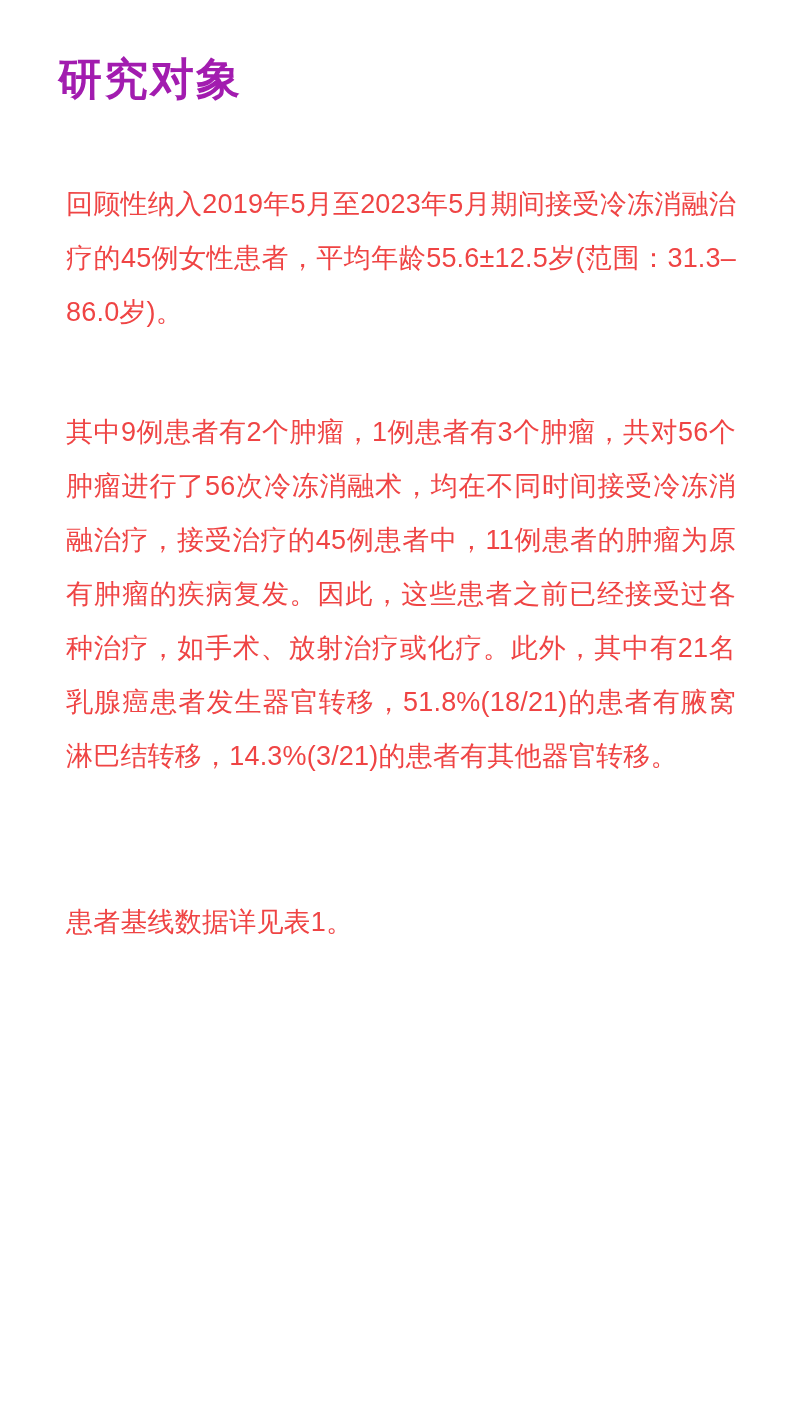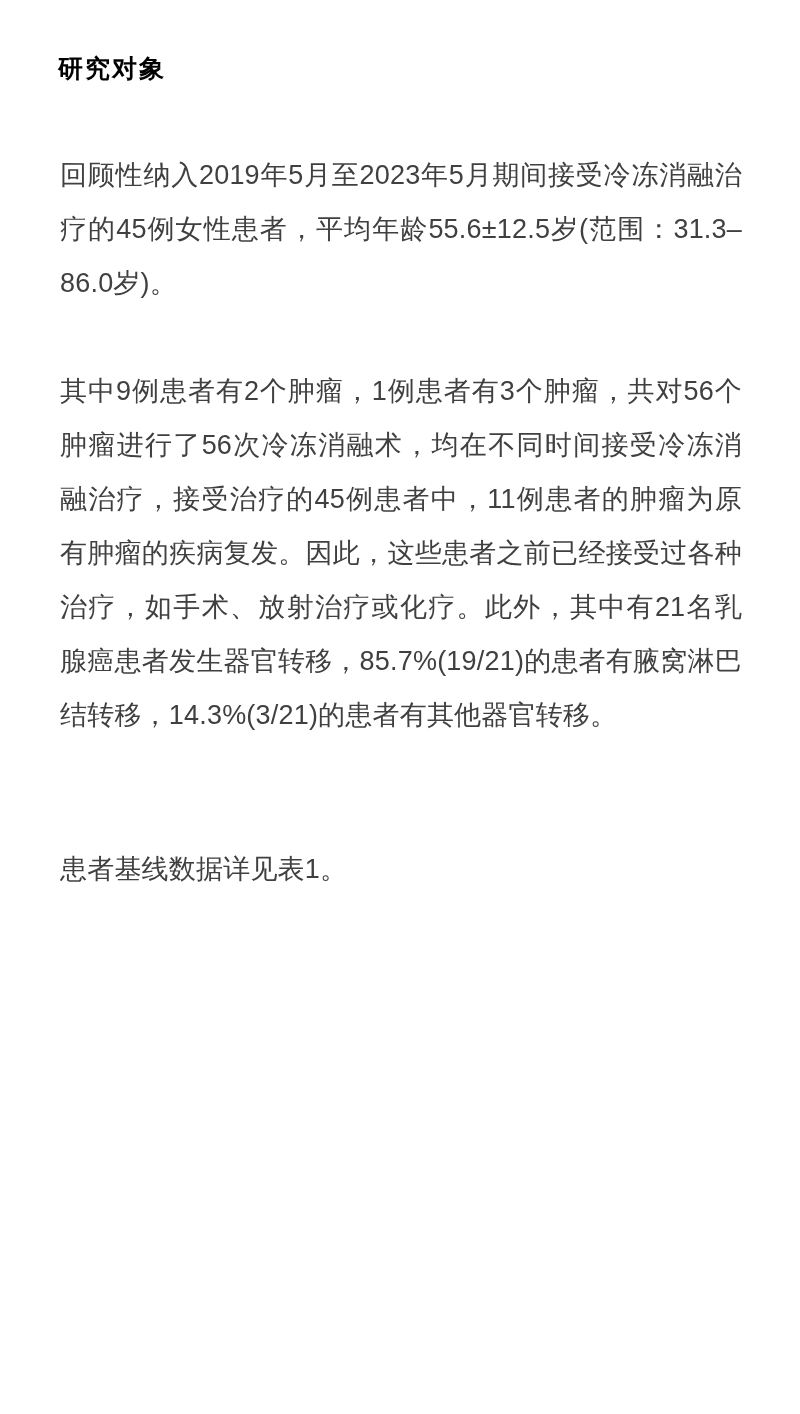--- a/index.html
+++ b/index.html
@@ -17,34 +17,34 @@
   .page {
     width: 800px;
     min-height: 1414px;
     box-sizing: border-box;
     padding: 40px 56px 40px 58px;
     background: #ffffff;
   }
   .section-title {
     font-family: "Liberation Serif", serif;
     font-weight: bold;
-    font-size: 25px;
+    font-size: 44px;
     line-height: 1.2;
-    color: #000000;
+    color: #a21caf;
     letter-spacing: 2px;
     margin: 14px 0 0 0;
   }
   .body-block {
     font-size: 27px;
     line-height: 54px;
-    color: #404040;
+    color: #ef4444;
     text-align: justify;
     text-justify: inter-ideograph;
     letter-spacing: 0.2px;
-    margin: 2px;
+    margin: 8px;
   }
   .gap-large { height: 62px; }
   .gap-para  { height: 50px; }
   .gap-small { height: 46px; }
   .body-block.spaced {
     word-spacing: 1px;
   }
 </style>
 </head>
 <body>
@@ -52,21 +52,21 @@
 <div class="page">
 
   <h1 class="section-title">研究对象</h1>
 
   <div class="gap-large"></div>
 
   <p class="body-block">回顾性纳入2019年5月至2023年5月期间接受冷冻消融治疗的45例女性患者，平均年龄55.6±12.5岁(范围：31.3–86.0岁)。</p>
 
   <div class="gap-para"></div>
 
-  <p class="body-block">其中9例患者有2个肿瘤，1例患者有3个肿瘤，共对56个肿瘤进行了56次冷冻消融术，均在不同时间接受冷冻消融治疗，接受治疗的45例患者中，11例患者的肿瘤为原有肿瘤的疾病复发。因此，这些患者之前已经接受过各种治疗，如手术、放射治疗或化疗。此外，其中有21名乳腺癌患者发生器官转移，85.7%(19/21)的患者有腋窝淋巴结转移，14.3%(3/21)的患者有其他器官转移。</p>
+  <p class="body-block">其中9例患者有2个肿瘤，1例患者有3个肿瘤，共对56个肿瘤进行了56次冷冻消融术，均在不同时间接受冷冻消融治疗，接受治疗的45例患者中，11例患者的肿瘤为原有肿瘤的疾病复发。因此，这些患者之前已经接受过各种治疗，如手术、放射治疗或化疗。此外，其中有21名乳腺癌患者发生器官转移，51.8%(18/21)的患者有腋窝淋巴结转移，14.3%(3/21)的患者有其他器官转移。</p>
 
   <div class="gap-para"></div>
 
 
   <div class="gap-small"></div>
 
   <p class="body-block">患者基线数据详见表1。</p>
 
 </div>
 

